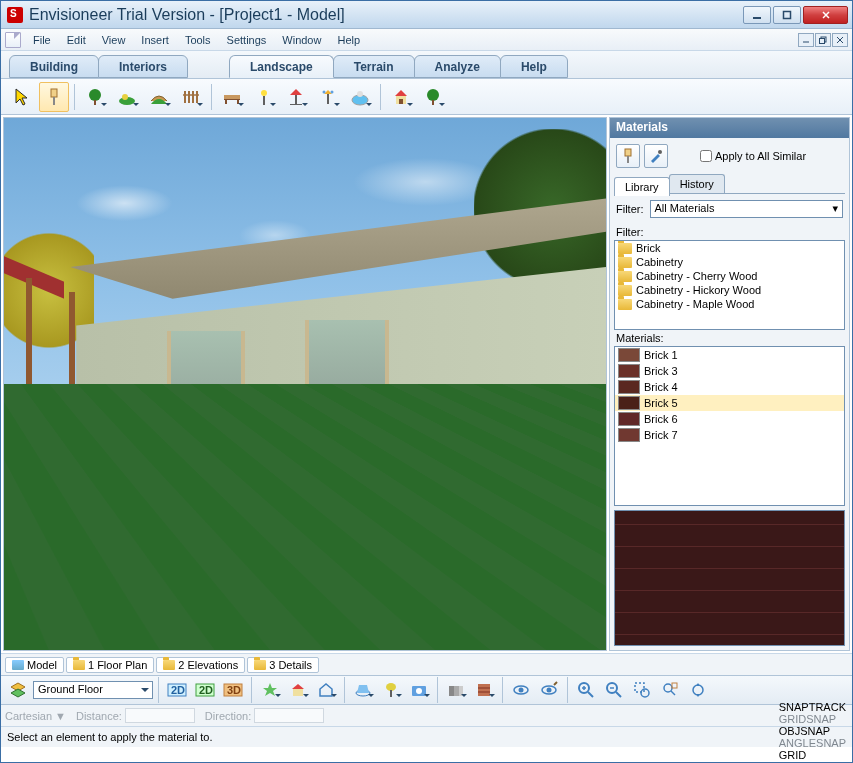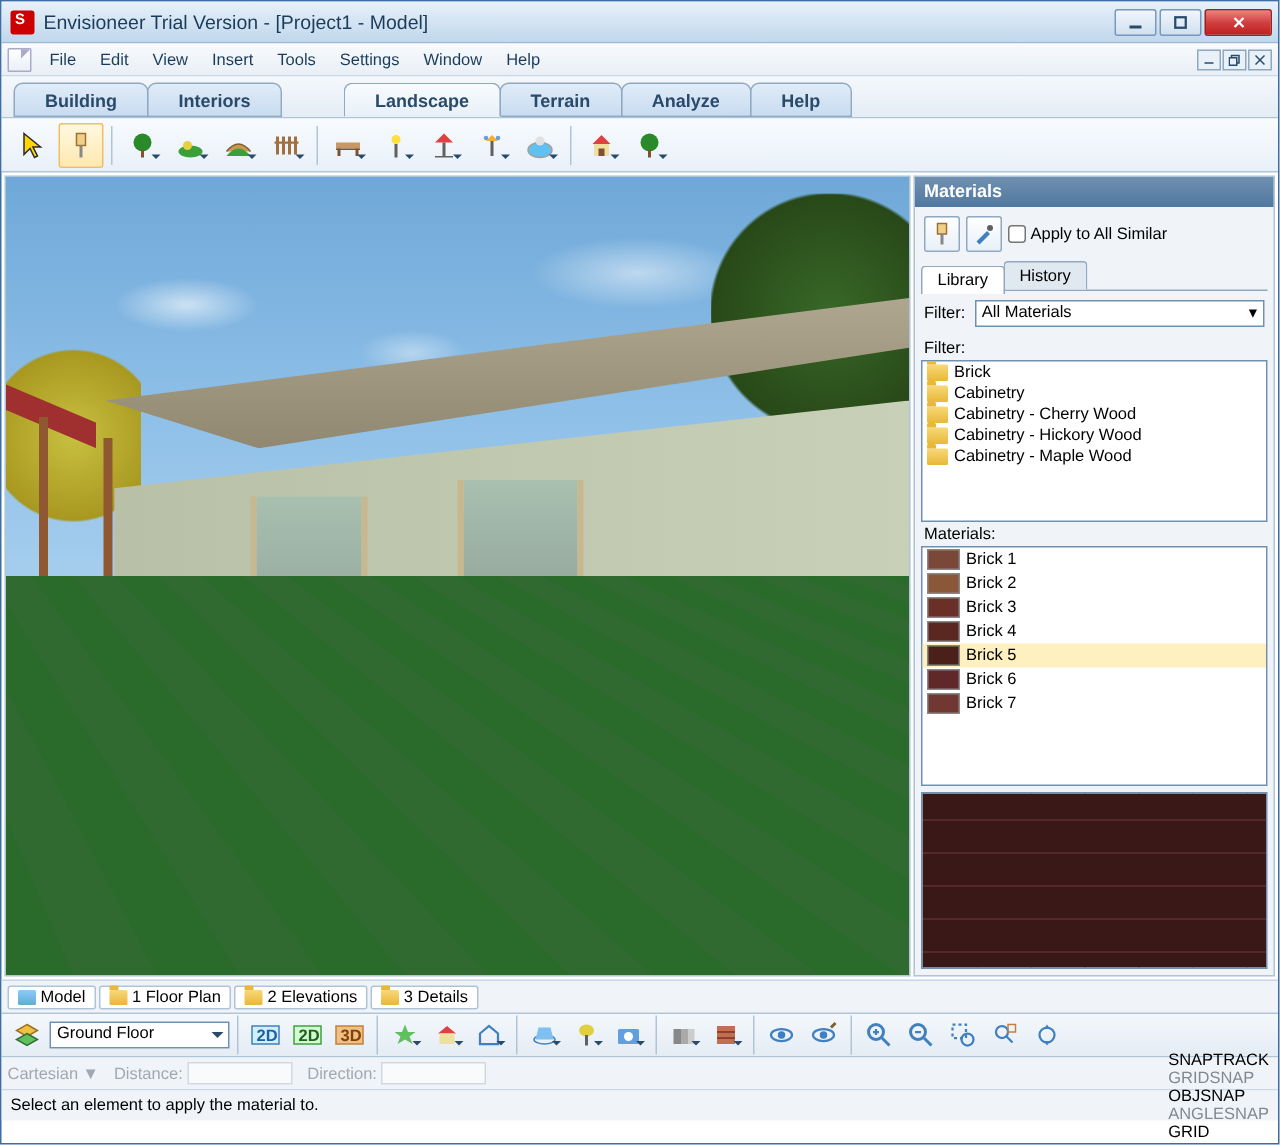--- a/index.html
+++ b/index.html
@@ -2,21 +2,21 @@
 <html><head>
 <meta charset="utf-8">
 <style>
 * { box-sizing: border-box; margin: 0; padding: 0; font-family: "Segoe UI", Tahoma, sans-serif; font-size: 11px; }
 body { width: 853px; height: 763px; overflow: hidden; background: #fff; border: 1px solid #3a6ea5; }
 
 
 .titlebar { height: 28px; background: linear-gradient(#e8f1fa, #d4e4f3 50%, #c0d7ed); display: flex; align-items: center; padding: 0 4px 0 6px; border-bottom: 1px solid #a0b8d0; }
 .titlebar .app-icon { width: 16px; height: 16px; background: #c00; border-radius: 2px; margin-right: 6px; position: relative; }
 .titlebar .app-icon::after { content: "S"; position: absolute; color: #fff; font-weight: bold; font-size: 10px; left: 3px; top: 1px; }
-.titlebar .title { color: #1a3c5a; font-size: 13px; flex: 1; }
+.titlebar .title { color: #1a3c5a; font-size: 16px; flex: 1; }
 .winbtns { display: flex; gap: 2px; }
 .winbtn { width: 28px; height: 18px; border: 1px solid #7a98b8; background: linear-gradient(#f0f6fc, #d0e0f0); border-radius: 2px; display: flex; align-items: center; justify-content: center; }
 .winbtn.close { background: linear-gradient(#f08080, #d04040 50%, #c02020); border-color: #a02020; color: #fff; width: 45px; }
 .winbtn svg { width: 10px; height: 10px; }
 
 
 .menubar { height: 22px; background: linear-gradient(#f8fafc, #e8eff6); display: flex; align-items: center; padding: 0 4px; border-bottom: 1px solid #c8d8e8; }
 .menubar .doc-icon { width: 16px; height: 16px; background: linear-gradient(#fff, #e8f0f8); border: 1px solid #aac; border-radius: 1px; margin-right: 4px; position: relative; }
 .menubar .doc-icon::before { content: ""; position: absolute; right: 0; top: 0; border-width: 3px; border-style: solid; border-color: #aac #f8fafc #f8fafc #aac; }
 .menuitem { padding: 2px 8px; color: #1a3c5a; cursor: default; }
@@ -54,29 +54,29 @@
 .awning { position: absolute; left: 0; top: 26%; width: 10%; height: 8%; background: #a03030; clip-path: polygon(0 0, 100% 60%, 100% 100%, 0 40%); }
 .tree1 { position: absolute; left: 0; top: 20%; width: 15%; height: 25%; background: radial-gradient(circle at 50% 50%, #c8c040, #a89820 70%, transparent 72%); }
 .tree2 { position: absolute; right: 0; top: 2%; width: 22%; height: 30%; background: radial-gradient(circle at 60% 50%, #386828, #284818 70%, transparent 72%); }
 
 
 .panel { width: 241px; background: #f0f4f8; border: 1px solid #b0c4d8; margin: 2px 2px 2px 0; display: flex; flex-direction: column; }
 .panel-title { height: 20px; background: linear-gradient(#7090b0, #5078a0); color: #fff; font-weight: bold; padding: 2px 6px; font-size: 12px; }
 .panel-body { padding: 4px; flex: 1; display: flex; flex-direction: column; overflow: hidden; }
 .panel-row { display: flex; align-items: center; gap: 4px; padding: 2px; }
 .pbtn { width: 24px; height: 24px; border: 1px solid #90a8c0; background: linear-gradient(#fff, #e8f0f8); border-radius: 2px; display: flex; align-items: center; justify-content: center; }
-.chk { display: flex; align-items: center; gap: 3px; }
+.chk { display: flex; align-items: center; gap: 3px; margin-left: 28px; }
 .chk input { width: 12px; height: 12px; }
 .mini-tabs { display: flex; margin-top: 4px; border-bottom: 1px solid #90a8c0; }
 .mini-tab { padding: 3px 10px; border: 1px solid #90a8c0; border-bottom: none; background: #e0e8f0; border-top-left-radius: 3px; border-top-right-radius: 3px; margin-right: -1px; }
 .mini-tab.active { background: #fff; position: relative; top: 3px; }
 .filter-row { display: flex; align-items: center; gap: 6px; padding: 6px 2px; }
 .filter-sel { flex: 1; border: 1px solid #7090b0; background: #fff; padding: 1px 4px; height: 18px; }
 .grp-label { padding: 2px; }
-.listbox { border: 1px solid #7090b0; background: #fff; overflow-y: scroll; overflow-x: scroll; height: 108px; }
+.listbox { border: 1px solid #7090b0; background: #fff; overflow-y: scroll; overflow-x: scroll; height: 90px; }
 .listbox.materials { height: 160px; overflow-x: hidden; }
 .list-item { display: flex; align-items: center; gap: 4px; padding: 1px 3px; white-space: nowrap; }
 .list-item.sel { background: #fff0c0; }
 .folder { width: 14px; height: 11px; background: linear-gradient(#f8d878, #e8b838); border-radius: 1px; position: relative; }
 .folder::before { content: ""; position: absolute; top: -3px; left: 0; width: 6px; height: 3px; background: #e8b838; border-radius: 1px 1px 0 0; }
 .swatch { width: 22px; height: 14px; border: 1px solid #888; }
 .preview { flex: 1; margin-top: 4px; border: 1px solid #7090b0; background: repeating-linear-gradient(0deg, #3a1818, #3a1818 10px, #582828 10px, #582828 11px, #3a1818 11px, #3a1818 22px), repeating-linear-gradient(90deg, rgba(60,30,30,0.6), rgba(60,30,30,0.6) 1px, transparent 1px, transparent 36px); min-height: 100px; }
 
 
 .viewtabs { height: 22px; background: #f0f4f8; display: flex; align-items: center; padding: 0 4px; border-top: 1px solid #c8d8e8; gap: 2px; }
@@ -333,24 +333,20 @@
             <span>Cabinetry - Maple Wood</span>
           </div>
         </div>
       <div class="grp-label">Materials:</div>
       <div class="listbox materials" id="materials-list">
           <div class="list-item">
             <span class="swatch" style="background:#7a4838"></span>
             <span>Brick 1</span>
           </div>
           <div class="list-item">
-            <span class="swatch" style="background:#8a5838"></span>
-            <span>Brick 2</span>
-          </div>
-          <div class="list-item">
             <span class="swatch" style="background:#6a3028"></span>
             <span>Brick 3</span>
           </div>
           <div class="list-item">
             <span class="swatch" style="background:#5a2820"></span>
             <span>Brick 4</span>
           </div>
           <div class="list-item sel">
             <span class="swatch" style="background:#4a2018"></span>
             <span>Brick 5</span>

